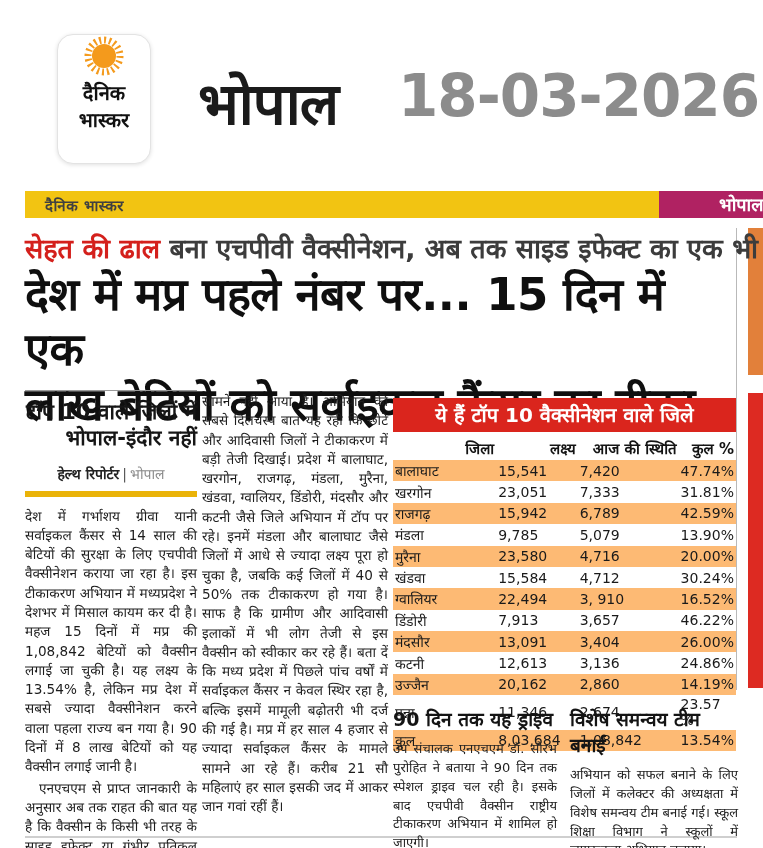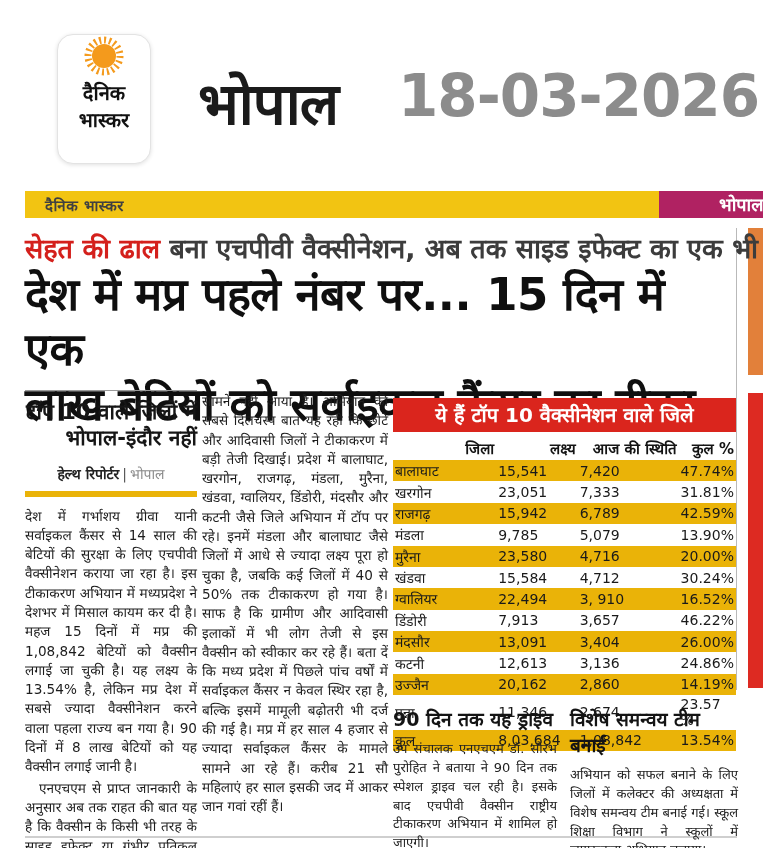--- a/index.html
+++ b/index.html
@@ -48,21 +48,21 @@
   .bodytext{font-size:13.6px;line-height:1.42;text-align:justify;color:#1d1d1d;}
   .col1 .bodytext{margin-top:10px;}
   .col1 .para2{text-indent:14px;margin-top:2px;}
   .col2{position:absolute;left:202px;top:392px;width:186px;}
   
   .tablewrap{position:absolute;left:393px;top:398px;width:343px;}
   .table-title{background:#da251d;color:#fff;font-weight:bold;font-size:20px;text-align:center;height:34px;line-height:34px;}
   table.dist{border-collapse:collapse;width:100%;margin-top:4px;}
   table.dist th{font-size:15px;font-weight:bold;text-align:right;padding:2px 2px;color:#141414;}
   table.dist td{font-size:14px;padding:1.2px 2px;color:#1a1a1a;}
-  table.dist tr.shade{background:#eab308;}
+  table.dist tr.shade{background:#fdba74;}
   table.dist th:nth-child(1),table.dist td:nth-child(1){width:31%;}
   table.dist th:nth-child(2),table.dist td:nth-child(2){width:24%;}
   table.dist th:nth-child(3),table.dist td:nth-child(3){width:30%;}
   table.dist th:nth-child(4),table.dist td:nth-child(4){width:15%;}
   
   .box{position:absolute;top:706px;width:164px;}
   .box.b1{left:393px;}
   .box.b2{left:570px;width:168px;}
   .box .box-title{font-size:19px;font-weight:bold;color:#141414;margin-bottom:8px;}
   .box .box-text{font-size:13px;line-height:1.45;text-align:justify;color:#222;}

